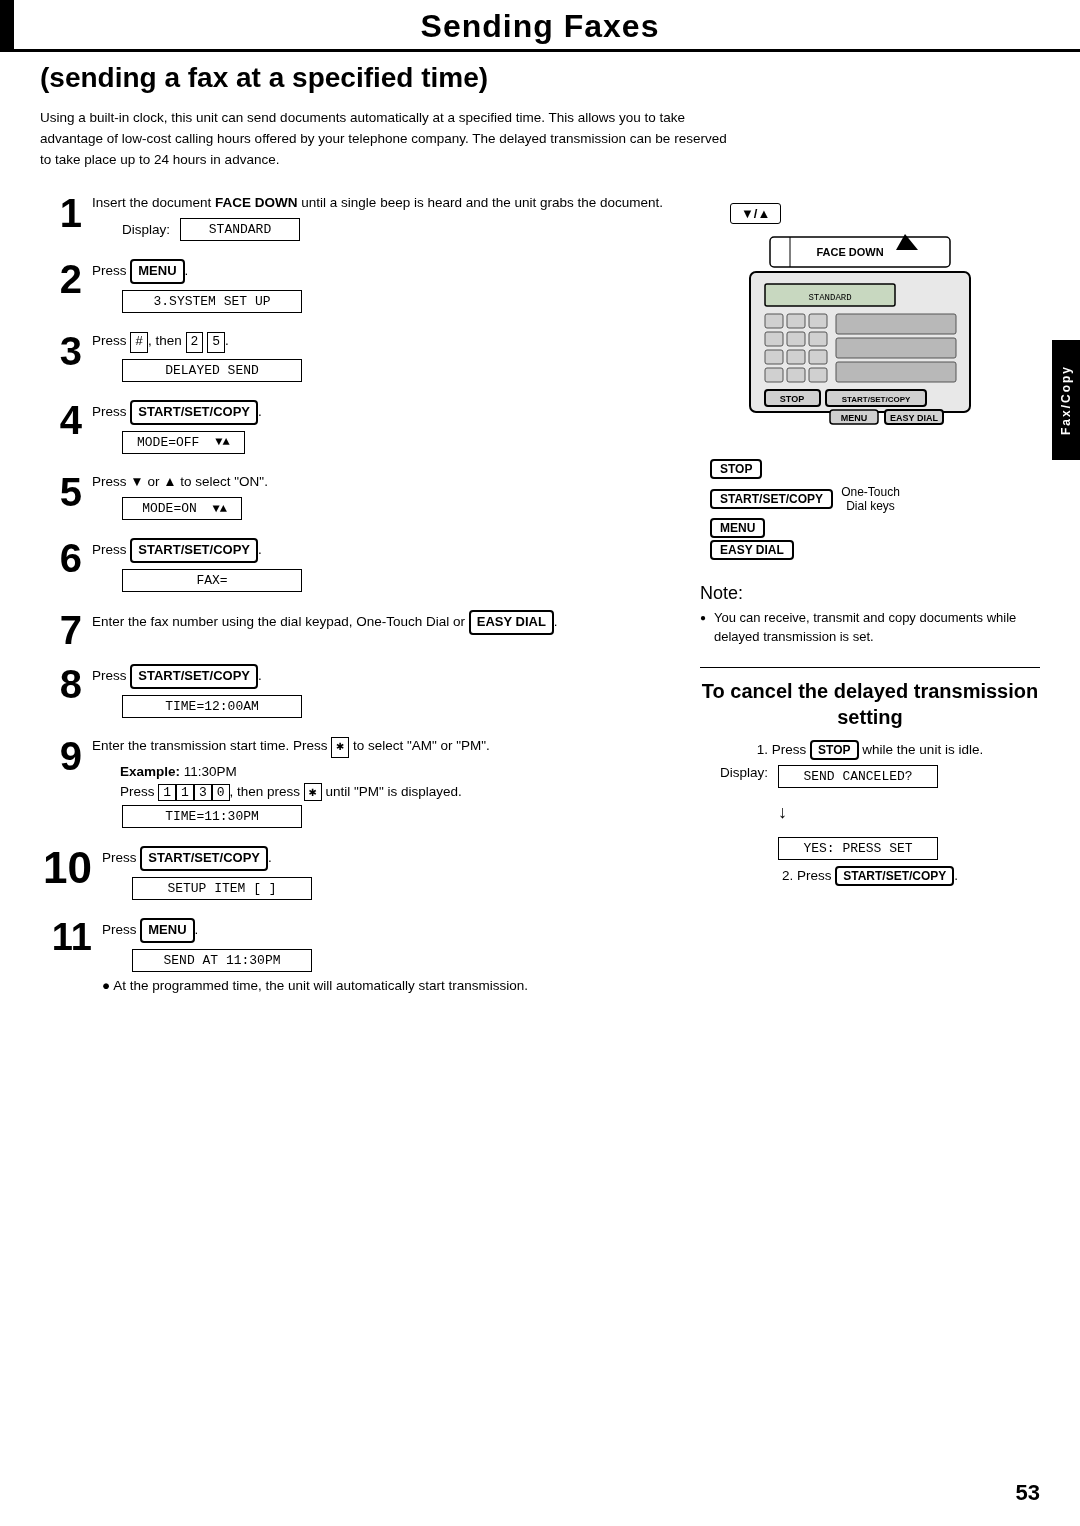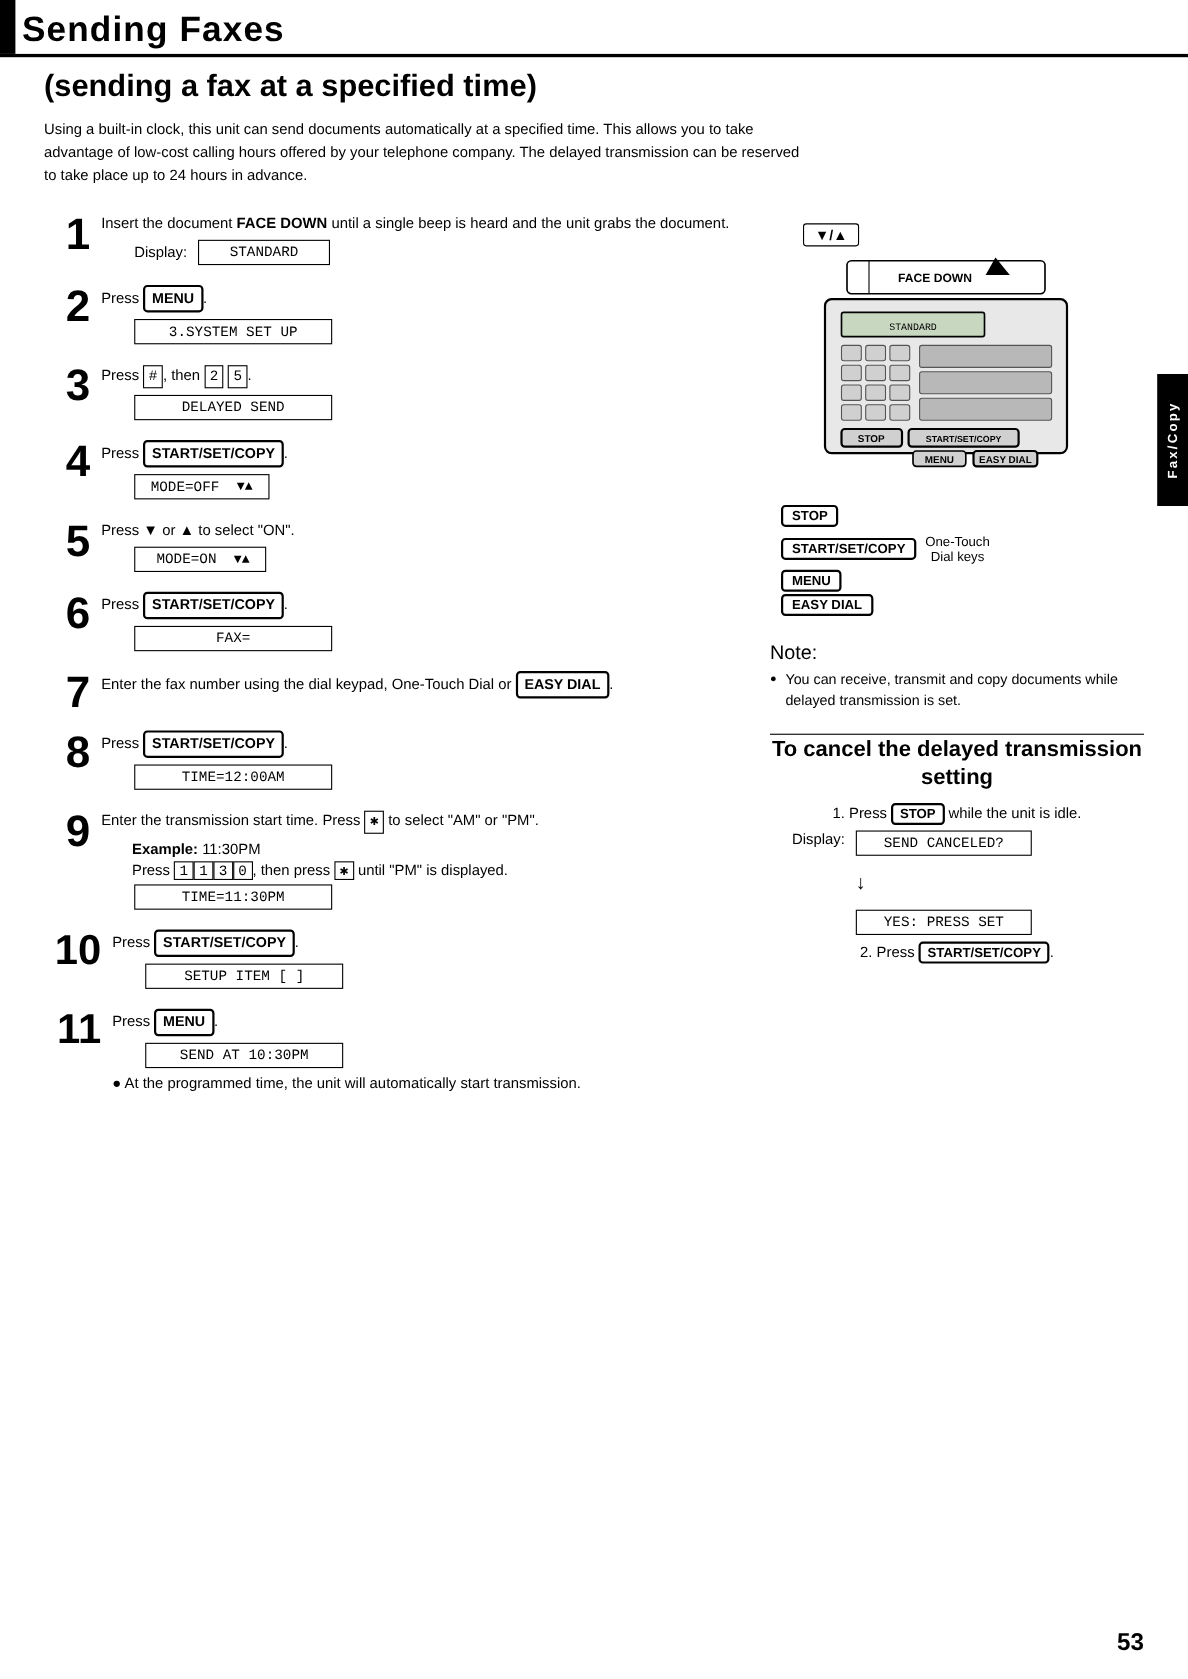--- a/index.html
+++ b/index.html
@@ -11,21 +11,21 @@
       color: #000;
       width: 1080px;
       min-height: 1526px;
       position: relative;
       overflow-x: hidden;
     }
 
     
     .header {
       display: flex;
-      justify-content: flex-start;
+      justify-content: center;
       align-items: center;
       padding: 8px 20px 4px 20px;
       border-bottom: 3px solid #000;
       position: relative;
     }
     .header-title {
       font-size: 32px;
       font-weight: bold;
       letter-spacing: 1px;
     }
@@ -207,20 +207,21 @@
       content: "●";
       position: absolute;
       left: 0;
       font-size: 10px;
       top: 2px;
     }
 
     
     .cancel-section {
       margin-top: 20px;
+      padding-top: 10px;
       border-top: 1.5px solid #000;
     }
 
     .cancel-title {
       font-size: 20px;
       font-weight: bold;
       line-height: 1.3;
       margin-bottom: 12px;
     }
 
@@ -404,35 +405,35 @@
             <p class="example-text"><strong>Example:</strong> <span>11:30PM</span></p>
             <p class="example-text">Press <span class="key-box">1</span><span class="key-box">1</span><span class="key-box">3</span><span class="key-box">0</span>, then press <span class="key-box">✱</span> until "PM" is displayed.</p>
           </div>
           <div class="display-row">
             <span class="display-box display-box-wide">TIME=11:30PM</span>
           </div>
         </div>
       </div>
 
       <div class="step">
-        <div class="step-number" style="font-size:38px;min-width:52px;">10</div>
+        <div class="step-number" style="font-size:44px;min-width:52px;">10</div>
         <div class="step-content">
           <div class="step-text">Press <span class="btn">START/SET/COPY</span>.</div>
           <div class="display-row">
             <span class="display-box display-box-wide">SETUP ITEM [    ]</span>
           </div>
         </div>
       </div>
 
       <div class="step">
         <div class="step-number" style="font-size:38px;min-width:52px;">11</div>
         <div class="step-content">
           <div class="step-text">Press <span class="btn">MENU</span>.</div>
           <div class="display-row">
-            <span class="display-box display-box-wide">SEND AT 10:30PM</span>
+            <span class="display-box display-box-wide">SEND AT 11:30PM</span>
           </div>
           <div style="margin-top:6px; font-size:13.5px;">
             ● <span>At the programmed time, the unit will automatically start transmission.</span>
           </div>
         </div>
       </div>
 
     </div>
 
     <div class="right-col">

